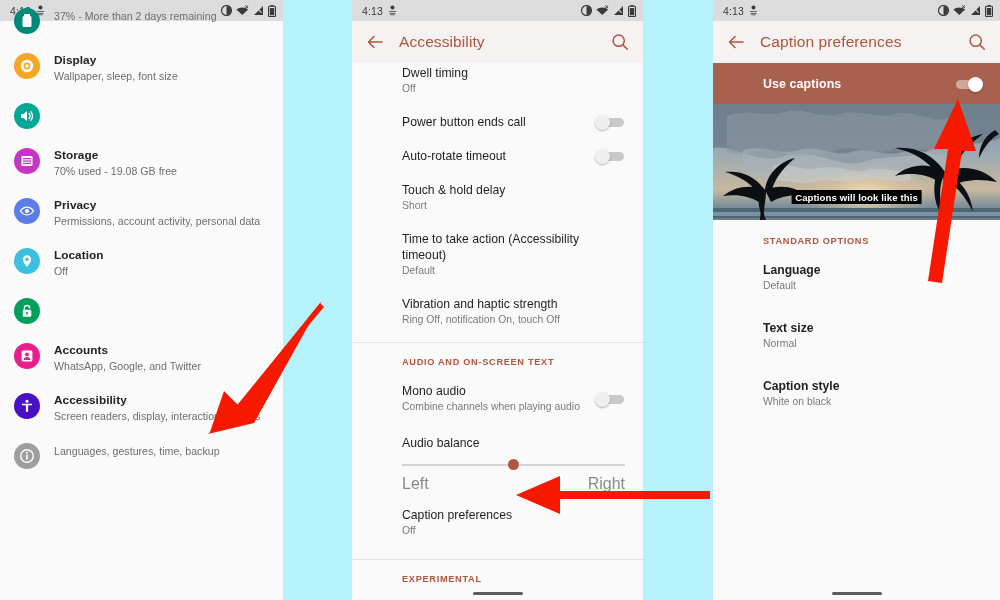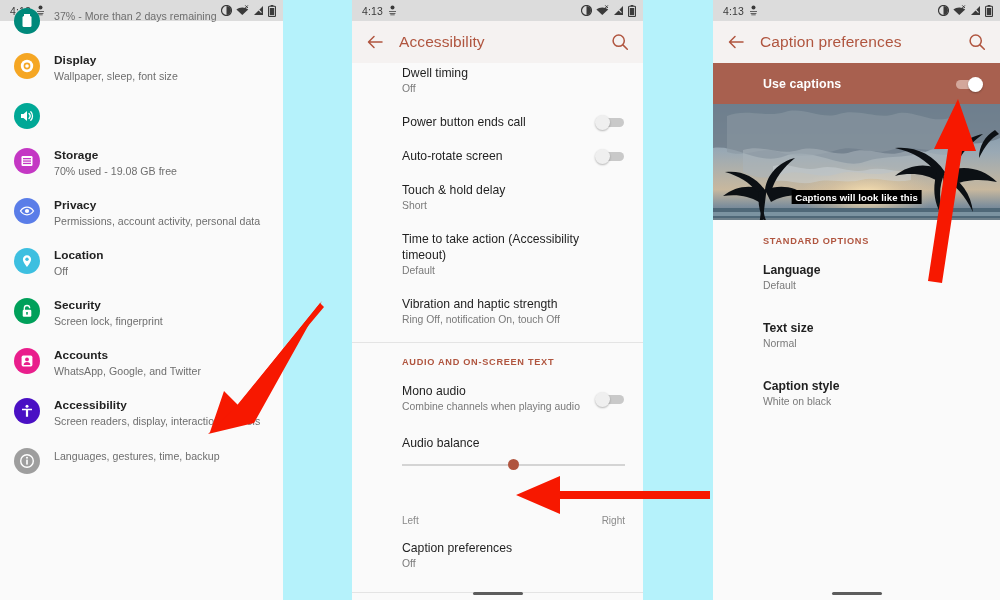--- a/index.html
+++ b/index.html
@@ -76,21 +76,21 @@
   .sw-on .track { background: #d3a79b; }
   .sw-on .knob  { left: 15px; background: #ffffff; }
 
   
   .slider-wrap { padding: 2px 18px 0 50px; }
   .slider-row { position: relative; height: 14px; }
   .slider-line { position: absolute; left: 0; right: 0; top: 6px; height: 1.6px; background: #d4d4d4; }
   .slider-thumb { position: absolute; left: 50%; top: 1px; width: 11px; height: 11px;
                   margin-left: -5.5px; border-radius: 50%; background: #b0553f; }
   .slider-labels { display: flex; justify-content: space-between; padding: 3px 18px 0 50px; }
-  .slider-labels span { font-size: 10px; color: #8a8a8a; margin-top: 40px; }
+  .slider-labels span { font-size: 16px; color: #8a8a8a; }
 
   
   .use-captions-bar {
     background: #a8604f; height: 41px; display: flex; align-items: center;
     justify-content: space-between; padding: 0 17px 0 50px;
   }
   .use-captions-bar .label { font-size: 12.4px; color: #ffffff; font-weight: bold; letter-spacing: .1px; }
 
   .preview { position: relative; width: 100%; height: 116px; overflow: hidden; background: #32414e; }
   .preview-caption {
@@ -224,24 +224,20 @@
         </div>
       </div>
 
       <div class="srow">
         <div class="sicon" style="background:#00a05a">
           <svg width="16" height="16" viewBox="0 0 16 16">
               <path d="M5.3 7V5.2a2.7 2.7 0 015.4 0" fill="none" stroke="#fff" stroke-width="1.3"></path>
               <rect x="3.7" y="6.8" width="8.6" height="7" rx="1.2" fill="#fff"></rect>
               <rect x="7.2" y="9" width="1.6" height="2.6" fill="#00a05a"></rect>
             </svg>
-        </div>
-        <div class="stext">
-          <div class="stitle">Security</div>
-          <div class="ssub">Screen lock, fingerprint</div>
         </div>
       </div>
 
       <div class="srow">
         <div class="sicon" style="background:#e91e8c">
           <svg width="16" height="16" viewBox="0 0 16 16">
               <rect x="2.6" y="2.6" width="10.8" height="10.8" rx="1.6" fill="#fff"></rect>
               <circle cx="8" cy="6.4" r="1.9" fill="#e91e8c"></circle>
               <path d="M4.6 12c0-2 1.6-3 3.4-3s3.4 1 3.4 3z" fill="#e91e8c"></path>
             </svg>
@@ -336,21 +332,21 @@
           <div class="atitle">Power button ends call</div>
         </div>
         <div class="sw">
           <div class="track"></div>
           <div class="knob"></div>
         </div>
       </div>
 
       <div class="arow">
         <div class="atext">
-          <div class="atitle">Auto-rotate screen</div>
+          <div class="atitle">Auto-rotate timeout</div>
         </div>
         <div class="sw">
           <div class="track"></div>
           <div class="knob"></div>
         </div>
       </div>
 
       <div class="arow">
         <div class="atext">
           <div class="atitle">Touch &amp; hold delay</div>

